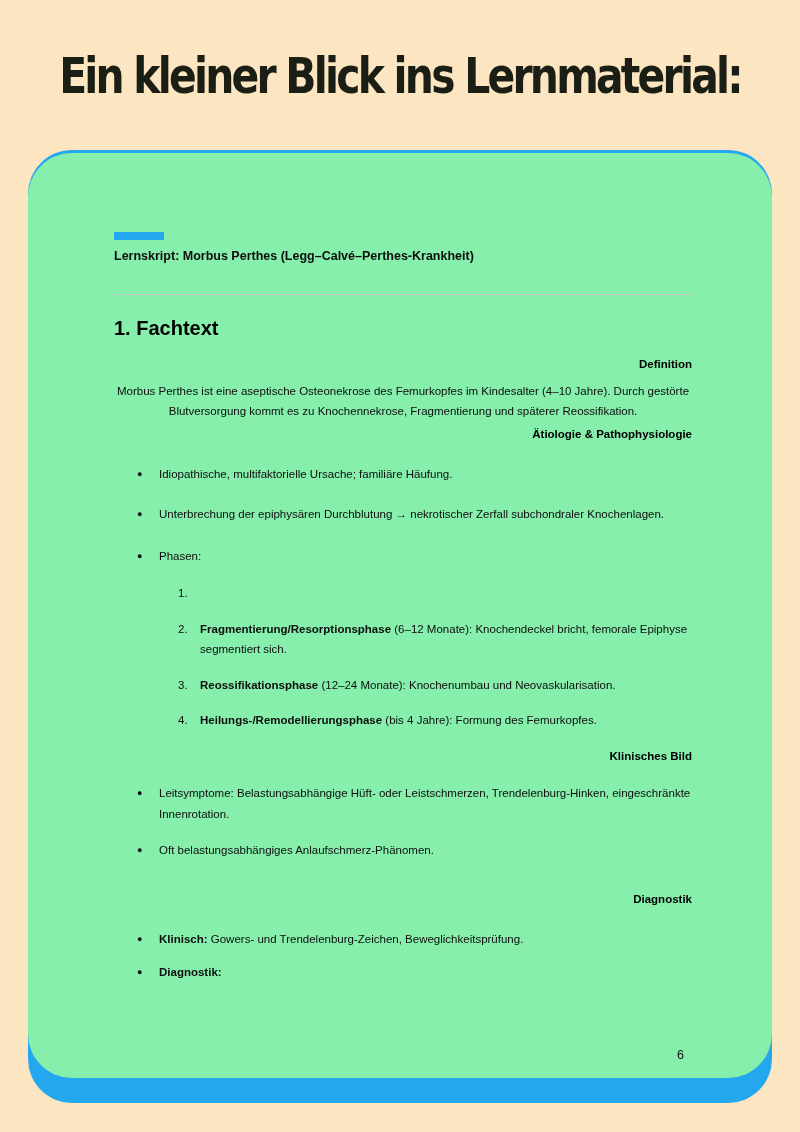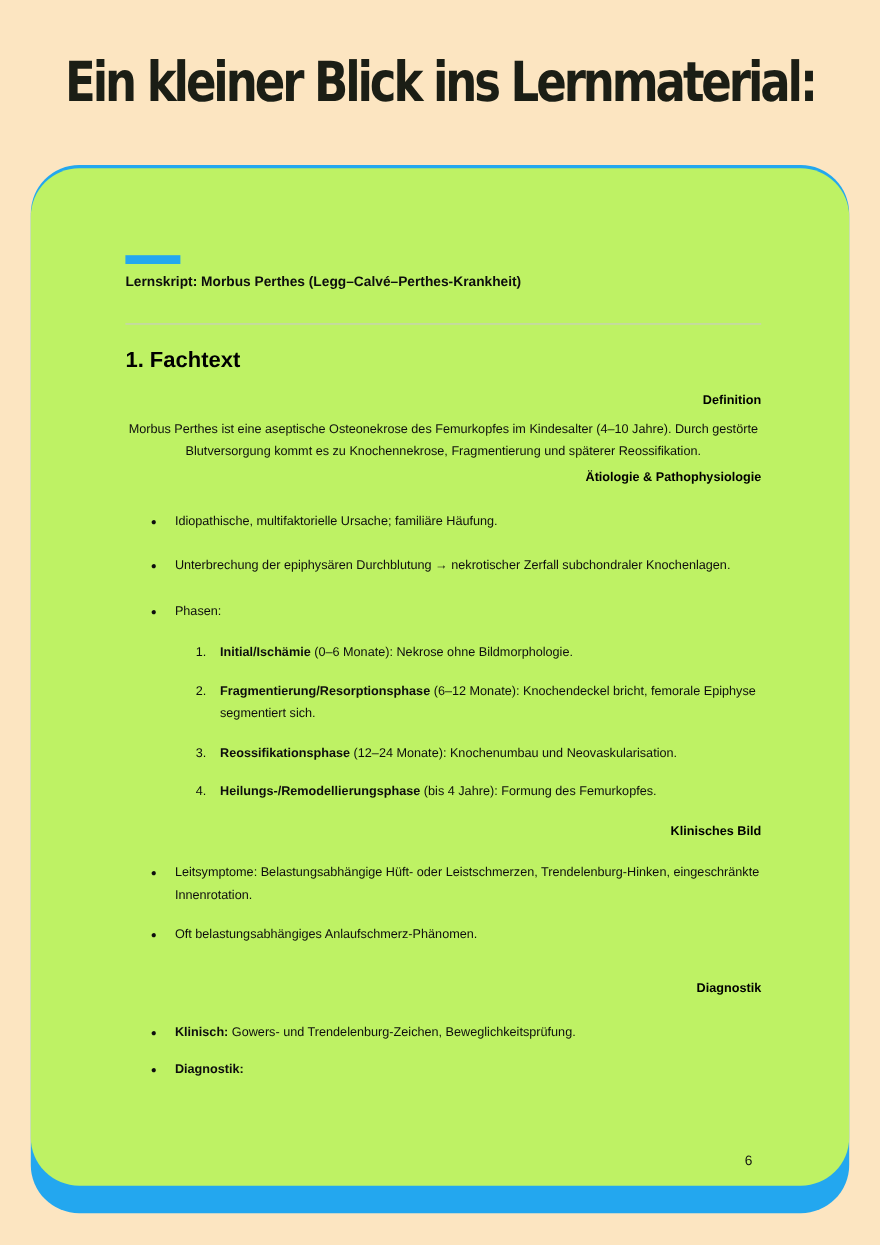--- a/index.html
+++ b/index.html
@@ -37,21 +37,21 @@
     width: 744px; height: 953px;
   }
   .card-blue {
     position: absolute; inset: 0;
     background: #23a7ef;
     border-radius: 44px;
   }
   .card-white {
     position: absolute;
     left: 0; right: 0; top: 3px; bottom: 25px;
-    background: #bef264;
+    background: #86efac;
     border-radius: 44px;
   }
 
   
   .content {
     position: absolute;
     left: 86px; right: 80px; top: 79px;
     font-size: 11.5px;
     line-height: 20.5px;
     color: #0d0d0d;
@@ -151,21 +151,20 @@
         <span class="marker">●</span>
         <span class="txt">Unterbrechung der epiphysären Durchblutung → nekrotischer Zerfall subchondraler Knochenlagen.</span>
       </div>
       <div class="li phasen">
         <span class="marker">●</span>
         <span class="txt">Phasen:</span>
       </div>
 
       <div class="oli first">
         <span class="num">1.</span>
-        <span class="txt"><span class="bold">Initial/Ischämie</span><span> (0–6 Monate): Nekrose ohne Bildmorphologie.</span></span>
       </div>
       <div class="oli">
         <span class="num">2.</span>
         <span class="txt"><span class="bold">Fragmentierung/Resorptionsphase</span><span> (6–12 Monate): Knochendeckel bricht, femorale Epiphyse segmentiert sich.</span></span>
       </div>
       <div class="oli">
         <span class="num">3.</span>
         <span class="txt"><span class="bold">Reossifikationsphase</span><span> (12–24 Monate): Knochenumbau und Neovaskularisation.</span></span>
       </div>
       <div class="oli">

